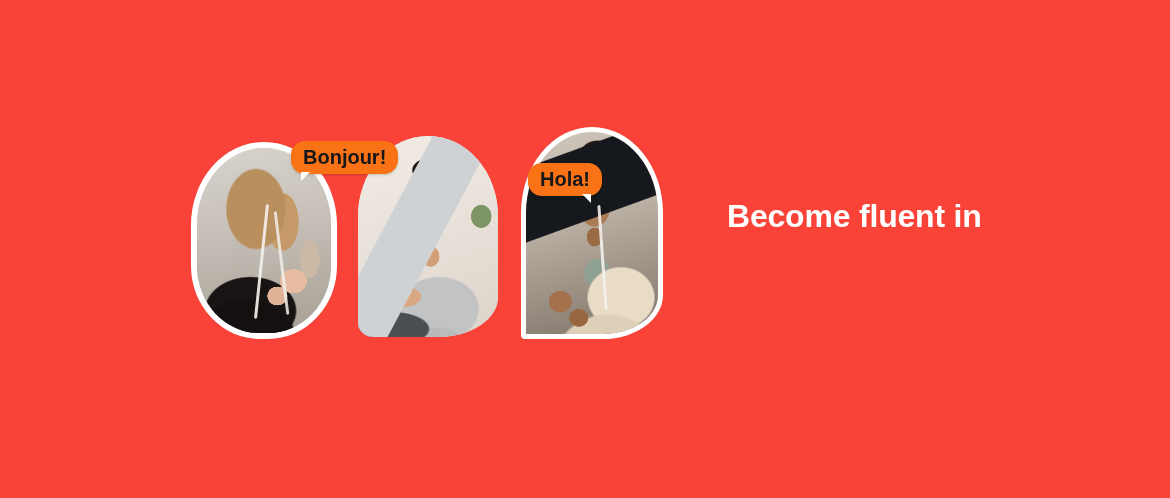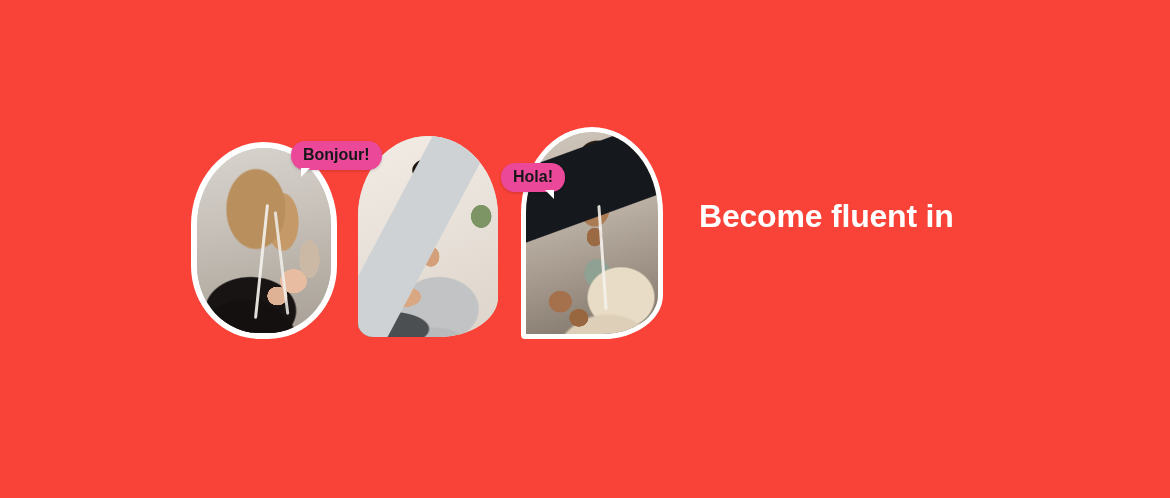--- a/index.html
+++ b/index.html
@@ -177,24 +177,24 @@
     height: 52%;
     background: #f4f1ec;
     border-radius: 2px;
     transform: rotate(-4deg);
     opacity: .9;
   }
 
   
   .bubble {
     position: absolute;
-    background: #ec4899;
+    background: #f97316;
     color: #15171a;
     font-weight: 700;
-    font-size: 16px;
+    font-size: 20px;
     line-height: 1;
     padding: 6px 12px 7px 12px;
     border-radius: 14px;
     white-space: nowrap;
     box-shadow: 0 1px 3px rgba(0,0,0,.18);
   }
   .bubble::after {
     content: "";
     position: absolute;
     width: 0;
@@ -206,34 +206,34 @@
     top: 141px;
   }
   .bubble-bonjour::after {
     left: 10px;
     bottom: -7px;
     border-left: 9px solid #ffffff;
     border-bottom: 9px solid transparent;
   }
 
   .bubble-hola {
-    left: 501px;
+    left: 528px;
     top: 163px;
   }
   .bubble-hola::after {
     right: 11px;
     bottom: -7px;
     border-right: 9px solid #ffffff;
     border-bottom: 9px solid transparent;
   }
 
   
   .headline {
     position: absolute;
-    left: 699px;
+    left: 727px;
     top: 198px;
     width: 390px;
     color: #ffffff;
     font-size: 32px;
     font-weight: 700;
     line-height: 1.18;
     letter-spacing: -0.2px;
   }
   .headline-line { display: block; }
 </style>

